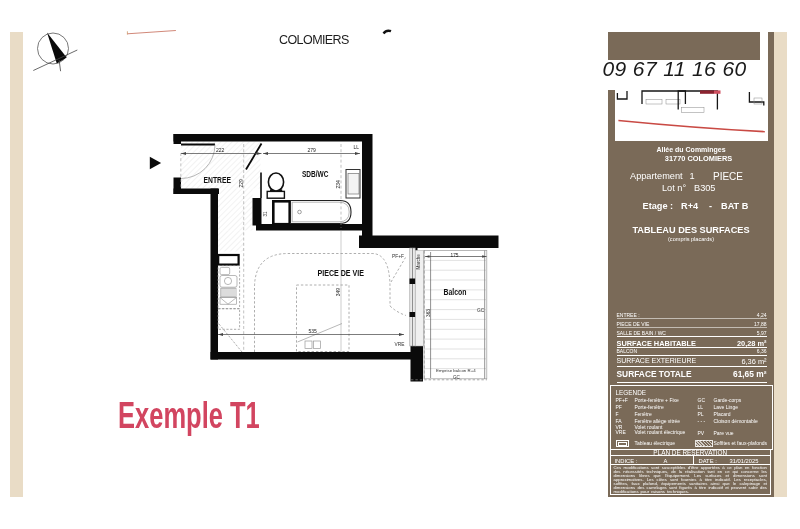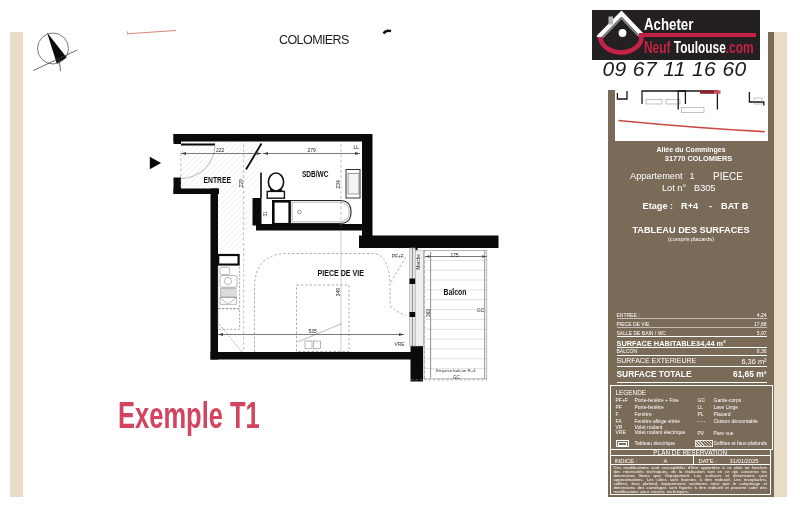--- a/index.html
+++ b/index.html
@@ -239,36 +239,20 @@
 
   <text x="453" y="378.5" font-size="4.6" fill="#333">GC</text>
 
   <text x="118" y="428.5" font-size="37" font-weight="bold" fill="#d24560" transform="scale(0.69,1)" style="transform-origin:118px 428.5px;">Exemple T1</text>
 </svg>
 
 <div class="abs" style="left:608px;top:31.5px;width:166px;height:465px;background:#7a6a58;"></div>
 
 <div class="abs" style="left:774px;top:31.5px;width:12.5px;height:465px;background:#e9dcc6;"></div>
 
-<div class="abs" style="left:592px;top:9.5px;width:168px;height:50px;background:#242021;">
-
-  <svg class="abs" style="left:0;top:0;" width="64" height="50" viewBox="0 0 64 50">
-    <path d="M6,27.5 L29.5,3.5 L50.5,25.5" fill="none" stroke="#fff" stroke-width="4.2"></path>
-    <path d="M10.5,27.5 L29.5,8.2 L47,26.5" fill="none" stroke="#888" stroke-width="1.8"></path>
-    <rect x="16.5" y="6.5" width="4.5" height="8" fill="#b5b5b5"></rect>
-    <circle cx="30.5" cy="23" r="3.9" fill="#fff"></circle>
-    <path d="M8.5,27 A20.5,15.5 0 0 0 49.5,27" fill="none" stroke="#c32347" stroke-width="4.6"></path>
-  </svg>
-
-  <div class="abs" style="left:47px;top:23.5px;width:117px;height:3.5px;background:#c32347;"></div>
-
-  <div class="abs" style="left:52px;top:5px;color:#fff;font-weight:bold;font-size:17px;transform:scale(0.78,1);transform-origin:0 0;">Acheter</div>
-
-  <div class="abs" style="left:52px;top:28.5px;font-weight:bold;font-size:17px;white-space:nowrap;transform:scale(0.70,1);transform-origin:0 0;"><span style="color:#c32347;">Neuf </span><span style="color:#fff;">Toulouse</span><span style="color:#c32347;">.com</span></div>
-</div>
 
 <div class="abs" style="left:760px;top:31.5px;width:8.3px;height:58px;background:#fff;"></div>
 
 <div class="abs" style="left:592px;top:59.5px;width:176px;height:30px;background:#fff;"></div>
 
 <div class="abs" style="left:592px;top:59.2px;width:165px;text-align:center;font-size:21px;font-weight:normal;font-style:italic;color:#1a1a1a;letter-spacing:0.4px;line-height:20px;">09 67 11 16 60</div>
 
 
 <div class="abs" style="left:615px;top:89.5px;width:153px;height:51.5px;background:#fff;">
   <svg width="153" height="51" viewBox="0 0 153 51">
@@ -322,23 +306,23 @@
   <div class="abs" style="left:0;top:321px;width:150px;display:flex;justify-content:space-between;font-size:5px;">
         <span>PIECE DE VIE</span>
         <span>17,88</span>
       </div>
 
   <div class="abs" style="left:0;top:330px;width:150px;display:flex;justify-content:space-between;font-size:5px;">
         <span>SALLE DE BAIN / WC</span>
         <span>5,97</span>
       </div>
 
-  <div class="abs" style="left:0;top:338.7px;width:150px;display:flex;font-size:7.4px;font-weight:bold;">
+  <div class="abs" style="left:0;top:338.7px;width:150px;display:flex;justify-content:space-between;font-size:7.4px;font-weight:bold;">
         <span>SURFACE HABITABLE</span>
-        <span>34,44 m²</span>
+        <span>20,28 m²</span>
       </div>
 
   <div class="abs" style="left:0;top:348.3px;width:150px;display:flex;justify-content:space-between;font-size:5px;">
         <span>BALCON</span>
         <span>6,36</span>
       </div>
 
   <div class="abs" style="left:0;top:357.3px;width:150px;display:flex;justify-content:space-between;font-size:7px;">
         <span>SURFACE EXTERIEURE</span>
         <span style="font-size:7.4px;">6,36 m²</span>

